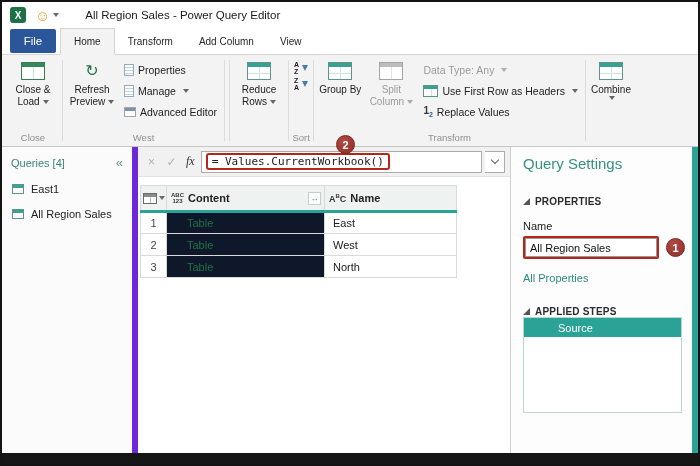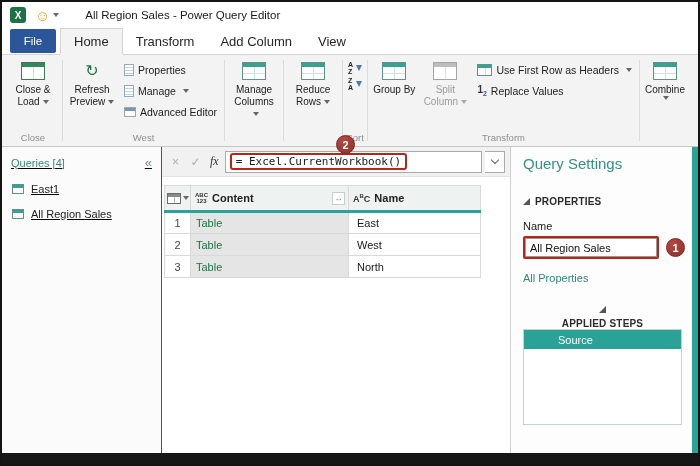--- a/index.html
+++ b/index.html
@@ -9,21 +9,21 @@
   
   .titlebar { height:26px; display:flex; align-items:center; padding-left:8px; background:#fff; }
   .xl-logo { width:16px; height:16px; background:#1e7145; border-radius:3px; color:#fff; font-weight:bold; font-size:10px; display:flex; align-items:center; justify-content:center; }
   .smiley { font-size:15px; color:#e3a62f; margin-left:9px; line-height:1; }
   .qat-car { margin-left:7px; }
   .title-text { margin-left:26px; font-size:11.5px; color:#1a1a1a; }
 
   
   .tabrow { height:27px; display:flex; align-items:stretch; background:#fff; border-bottom:1px solid #d5d5d5; padding-left:8px; }
   .file-tab { width:46px; background:#2b579a; color:#fff; font-size:11.5px; display:flex; align-items:center; justify-content:center; margin:1px 4px 1px 0; border-radius:2px; }
-  .tab { padding:0 13px; font-size:13px; color:#262626; display:flex; align-items:center; }
+  .tab { padding:0 13px; font-size:10px; color:#262626; display:flex; align-items:center; }
   .tab.active { background:#f3f3f3; border:1px solid #d5d5d5; border-bottom-color:#f3f3f3; margin-bottom:-1px; }
 
   
   .ribbon { height:92px; background:#f3f3f3; border-bottom:1px solid #c6c6c6; display:flex; align-items:stretch; padding:2px 4px 0 4px; }
   .rgroup { display:flex; flex-direction:column; }
   .rg-body { flex:1; display:flex; align-items:flex-start; }
   .rg-label { height:15px; font-size:9.5px; color:#8e8e8e; text-align:center; line-height:14px; }
   .rsep { width:1px; background:#dcdcdc; margin:3px 2px 5px 2px; }
 
   .bigbtn { display:flex; flex-direction:column; align-items:center; padding:4px 3px 0; max-width:54px; min-width:40px; font-size:10px; color:#222; text-align:center; line-height:1.2; }
@@ -44,21 +44,21 @@
   .page-ico { width:10px; height:12px; border:1px solid #93a9bd; background:repeating-linear-gradient(#fff 0 2px, #c3d2df 2px 3px); }
   .win-ico { width:12px; height:10px; border:1px solid #9aa7b4; background:linear-gradient(#7d93a8 0 3px, #fff 3px); }
   .rv-ico { font-size:10px; color:#333; font-weight:bold; line-height:1; }
   .rv-ico .sub { font-size:7px; vertical-align:sub; color:#2b579a; }
   .sortbtn { display:flex; align-items:center; gap:3px; height:16px; padding:1px 3px; }
   .sort-letters { display:flex; flex-direction:column; font-size:7px; line-height:7px; color:#222; font-weight:bold; }
   .sort-arrow { width:0; height:0; border-left:3px solid transparent; border-right:3px solid transparent; border-top:6px solid #4a7ba6; }
 
   
   .main { display:flex; height:306px; background:#fff; }
-  .qpane { width:160px; border-right:1px solid #6d28d9; background:#fbfbfb; padding-top:7px; flex-shrink:0;text-decoration:underline; }
+  .qpane { width:136px; border-right:6px solid #6d28d9; background:#fbfbfb; padding-top:7px; flex-shrink:0; }
   .qhead { display:flex; align-items:center; justify-content:space-between; padding:2px 9px 7px 9px; font-size:11px; color:#38857a; }
   .qcollapse { color:#6d8f89; font-size:13px; line-height:1; }
   .qitem { display:flex; align-items:center; gap:7px; height:25px; padding-left:10px; font-size:11px; color:#222; }
 
   .center { flex:1; display:flex; flex-direction:column; background:#fff; min-width:0; }
   .frow { height:30px; background:#f1f1f1; display:flex; align-items:center; gap:3px; padding:0 5px; border-bottom:1px solid #e3e3e3; }
   .fbtn { width:17px; height:17px; display:flex; align-items:center; justify-content:center; font-size:12px; color:#b0b0b0; }
   .fx { font-size:12px; font-style:italic; font-family:"Liberation Serif", serif; color:#333; margin:0 3px; }
   .ffield { flex:1; height:22px; background:#fff; border:1px solid #ababab; display:flex; align-items:center; padding-left:4px; overflow:hidden; }
   .fred { border:2px solid #b3261a; border-radius:3px; padding:0 4px; font-family:"DejaVu Sans Mono", monospace; font-size:11px; color:#1a1a1a; white-space:nowrap; }
@@ -75,33 +75,33 @@
   .abc sup { font-size:6px; }
   .hname { font-size:11px; color:#222; font-weight:bold; }
   .hspace { flex:1; }
   .expand-box { width:13px; height:13px; border:1px solid #c2cfcb; background:#fff; display:flex; align-items:center; justify-content:center; font-size:8px; color:#5c7f78; margin-right:3px; }
   .corner-ico { width:14px; height:11px; border:1px solid #6a6a6a; background:linear-gradient(#8a8a8a 0 3px, rgba(0,0,0,0) 3px), linear-gradient(90deg, rgba(0,0,0,0) 0 6px, #bbb 6px 7px, rgba(0,0,0,0) 7px), #fff; }
   .col-corner { width:26px; }
   .col-content { width:158px; }
   .col-name { width:132px; }
   .grid td { height:22px; font-size:11px; }
   .td-num { text-align:center; color:#444; background:#fff; font-size:10.5px; }
-  .td-content { background:#e5e5e5; color:#1f7246; padding-left:5px; }
+  .td-content { background:#0f172a; color:#1f7246; padding-left:20px; }
   .td-name { background:#fff; color:#1a1a1a; padding-left:8px; }
 
   .spane { width:182px; border-left:1px solid #cfcfcf; background:#fdfdfd; padding:8px 10px 0 12px; flex-shrink:0; }
   .stitle { font-size:15px; color:#379084; margin-bottom:24px; }
   .shead { display:flex; align-items:center; gap:5px; font-size:10px; font-weight:bold; color:#2b2b2b; letter-spacing:.2px; }
   .tri { width:0; height:0; border-bottom:7px solid #555; border-left:7px solid transparent; }
   .nlabel { font-size:11px; color:#222; margin:13px 0 4px; }
   .nrow { display:flex; align-items:center; gap:7px; }
   .nredbox { border:2px solid #b3261a; border-radius:2px; }
   .ninput { width:132px; height:19px; border:1px solid #999; font-size:11px; padding:0 4px; color:#111; background:#fff; display:block; }
   .link { font-size:11px; color:#2e8a7e; margin-top:13px; display:inline-block; }
-  .steps-head { margin-top:20px;flex-direction:column; }
+  .steps-head { margin-top:20px; }
   .steps-box { border:1px solid #bdd6d0; height:96px; background:#fff; }
   .step-row { height:19px; background:#2aa396; color:#fff; font-size:11px; display:flex; align-items:center; padding-left:34px; }
 
   .rstrip { width:6px; background:#2aa396; flex-shrink:0; }
   .bottombar { height:11px; background:#161616; }
 
   .badge { width:19px; height:19px; border-radius:50%; background:radial-gradient(circle at 35% 30%, #b24a43, #8f2f28); border:1px solid #7a241e; color:#fff; font-size:11px; font-weight:bold; display:flex; align-items:center; justify-content:center; flex-shrink:0; }
   .badge.abs { position:absolute; left:334px; top:133px; z-index:10; }
 </style>
 </head>
@@ -163,28 +163,20 @@
             <span>Advanced Editor</span>
           </div>
         </div>
       </div>
       <div class="rg-label">West</div>
     </div>
 
     <div class="rsep"></div>
 
     <div class="rgroup">
-      <div class="rg-body">
-        <div class="bigbtn">
-          <span class="ic">
-              <span class="tico-lg"></span>
-            </span>
-          <span><span>Manage Columns</span><i class="car"></i></span>
-        </div>
-      </div>
       <div class="rg-label"></div>
     </div>
 
     <div class="rsep"></div>
 
     <div class="rgroup">
       <div class="rg-body">
         <div class="bigbtn">
           <span class="ic">
               <span class="tico-lg"></span>
@@ -227,20 +219,24 @@
             </span>
           <span>Group By</span>
         </div>
         <div class="bigbtn dis">
           <span class="ic">
               <span class="tico-lg gray"></span>
             </span>
           <span><span>Split Column</span><i class="car"></i></span>
         </div>
         <div class="smallcol">
+          <div class="smallbtn dis">
+            <span>Data Type: Any</span>
+            <i class="car"></i>
+          </div>
           <div class="smallbtn">
             <span class="tico"></span>
             <span>Use First Row as Headers</span>
             <i class="car"></i>
           </div>
           <div class="smallbtn">
             <span class="rv-ico"><span>1</span><span class="sub">2</span></span>
             <span>Replace Values</span>
           </div>
         </div>
@@ -281,21 +277,21 @@
         <span>All Region Sales</span>
       </div>
     </div>
 
     <div class="center">
       <div class="frow">
         <span class="fbtn">×</span>
         <span class="fbtn">✓</span>
         <span class="fx">fx</span>
         <div class="ffield">
-          <span class="fred">= Excel.CurrentWorkbook()</span>
+          <span class="fred">= Values.CurrentWorkbook()</span>
         </div>
         <div class="fdrop">
           <span class="chev"></span>
         </div>
       </div>
 
       <div class="gridwrap">
         <table class="grid">
           <tbody>
               <tr>

